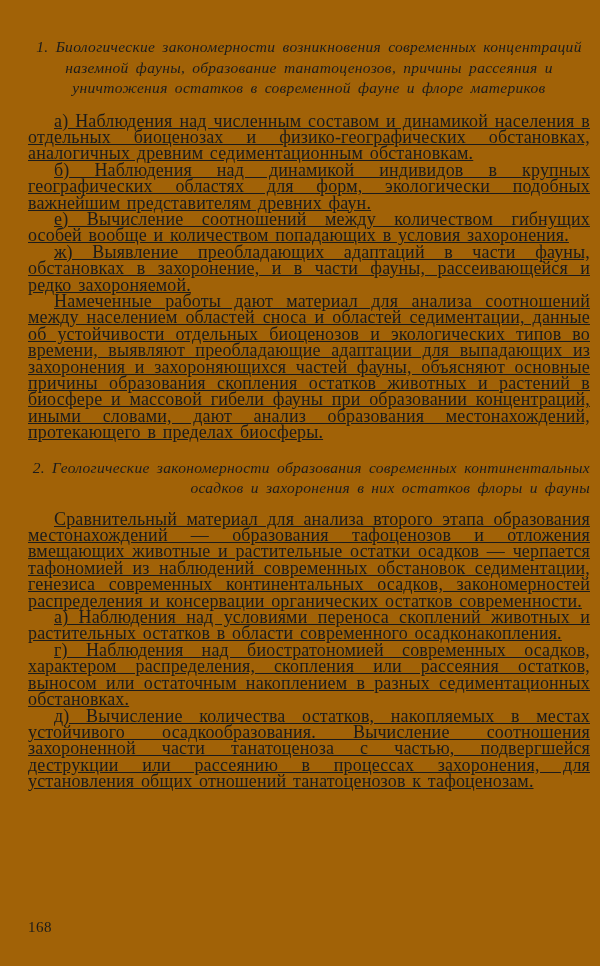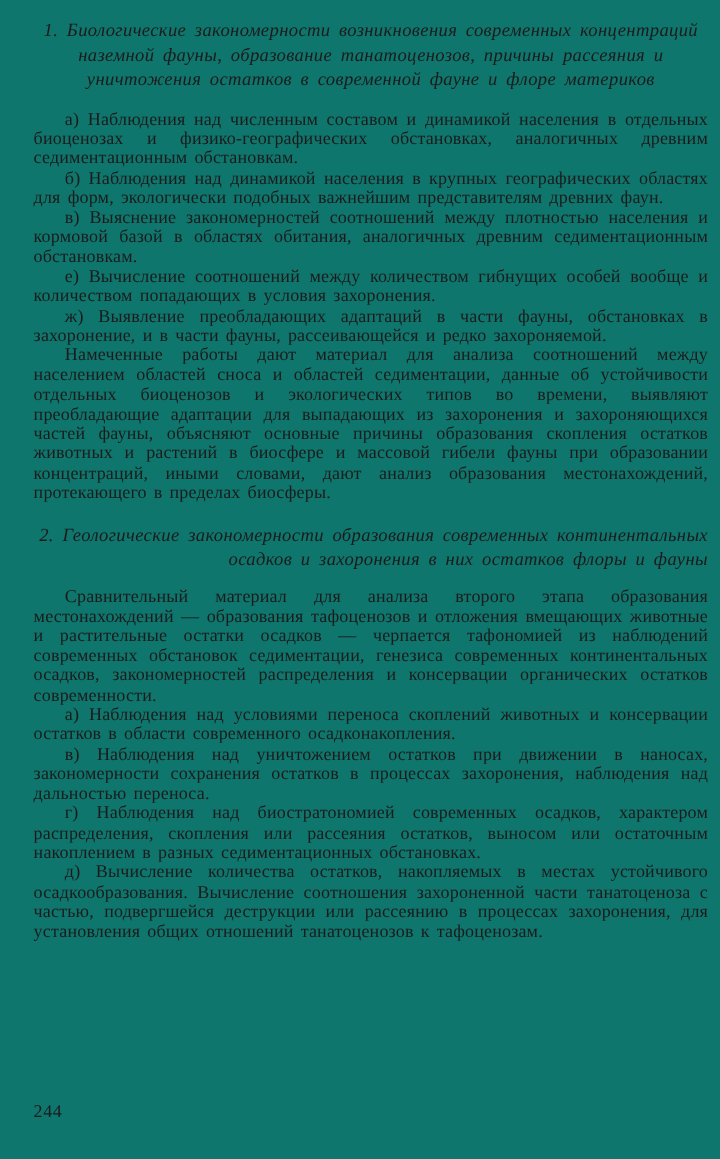--- a/index.html
+++ b/index.html
@@ -5,78 +5,77 @@
   html, body {
     margin: 0;
     padding: 0;
     background: #fcfcfa;
   }
   .page {
     position: relative;
     box-sizing: border-box;
     width: 600px;
     height: 966px;
-    background: #0f766e;
+    background: #a16207;
     color: #1b1b1b;
     font-family: "Liberation Serif", "DejaVu Serif", serif;
-    padding: 16px 10px 0 28px;
+    padding: 37px 10px 0 28px;
     overflow: hidden;
   }
   .section-heading {
     font-style: italic;
     font-weight: normal;
     font-size: 15.5px;
     line-height: 20.5px;
     text-align: center;
     letter-spacing: 0.3px;
     word-spacing: 3px;
     margin: 0 0 14px 0;
   }
   .section-heading.second {
     margin: 17px 0 12px 0;
     text-align: right;
   }
   .para {
     margin: 0;
     text-align: justify;
     text-indent: 26px;
-    font-size: 15px;
+    font-size: 18px;
     line-height: 16.4px;
     letter-spacing: 0.15px;
     word-spacing: 2px;
     hyphens: auto;
+    text-decoration: underline;
     -webkit-hyphens: auto;
   }
   .page-number {
     position: absolute;
     left: 28px;
     bottom: 30px;
     font-size: 15px;
     letter-spacing: 0.5px;
   }
 </style>
 </head>
 <body>
 
 <div class="page">
 
   <section>
     <h2 class="section-heading">1. Биологические закономерности возникновения современных концентраций наземной фауны, образование танатоценозов, причины рассеяния и уничтожения остатков в современной фауне и флоре материков</h2>
     <p class="para">а) Наблюдения над численным составом и динамикой населения в отдельных биоценозах и физико-географических обстановках, аналогичных древним седиментационным обстановкам.</p>
-    <p class="para">б) Наблюдения над динамикой населения в крупных географических областях для форм, экологически подобных важнейшим представителям древних фаун.</p>
-    <p class="para">в) Выяснение закономерностей соотношений между плотностью населения и кормовой базой в областях обитания, аналогичных древним седиментационным обстановкам.</p>
+    <p class="para">б) Наблюдения над динамикой индивидов в крупных географических областях для форм, экологически подобных важнейшим представителям древних фаун.</p>
     <p class="para">е) Вычисление соотношений между количеством гибнущих особей вообще и количеством попадающих в условия захоронения.</p>
     <p class="para">ж) Выявление преобладающих адаптаций в части фауны, обстановках в захоронение, и в части фауны, рассеивающейся и редко захороняемой.</p>
     <p class="para">Намеченные работы дают материал для анализа соотношений между населением областей сноса и областей седиментации, данные об устойчивости отдельных биоценозов и экологических типов во времени, выявляют преобладающие адаптации для выпадающих из захоронения и захороняющихся частей фауны, объясняют основные причины образования скопления остатков животных и растений в биосфере и массовой гибели фауны при образовании концентраций, иными словами, дают анализ образования местонахождений, протекающего в пределах биосферы.</p>
   </section>
 
   <section>
     <h2 class="section-heading second">2. Геологические закономерности образования современных континентальных осадков и захоронения в них остатков флоры и фауны</h2>
     <p class="para">Сравнительный материал для анализа второго этапа образования местонахождений — образования тафоценозов и отложения вмещающих животные и растительные остатки осадков — черпается тафономией из наблюдений современных обстановок седиментации, генезиса современных континентальных осадков, закономерностей распределения и консервации органических остатков современности.</p>
-    <p class="para">а) Наблюдения над условиями переноса скоплений животных и консервации остатков в области современного осадконакопления.</p>
-    <p class="para">в) Наблюдения над уничтожением остатков при движении в наносах, закономерности сохранения остатков в процессах захоронения, наблюдения над дальностью переноса.</p>
+    <p class="para">а) Наблюдения над условиями переноса скоплений животных и растительных остатков в области современного осадконакопления.</p>
     <p class="para">г) Наблюдения над биостратономией современных осадков, характером распределения, скопления или рассеяния остатков, выносом или остаточным накоплением в разных седиментационных обстановках.</p>
     <p class="para">д) Вычисление количества остатков, накопляемых в местах устойчивого осадкообразования. Вычисление соотношения захороненной части танатоценоза с частью, подвергшейся деструкции или рассеянию в процессах захоронения, для установления общих отношений танатоценозов к тафоценозам.</p>
   </section>
 
-  <div class="page-number">244</div>
+  <div class="page-number">168</div>
 
 </div>
 
 </body></html>

